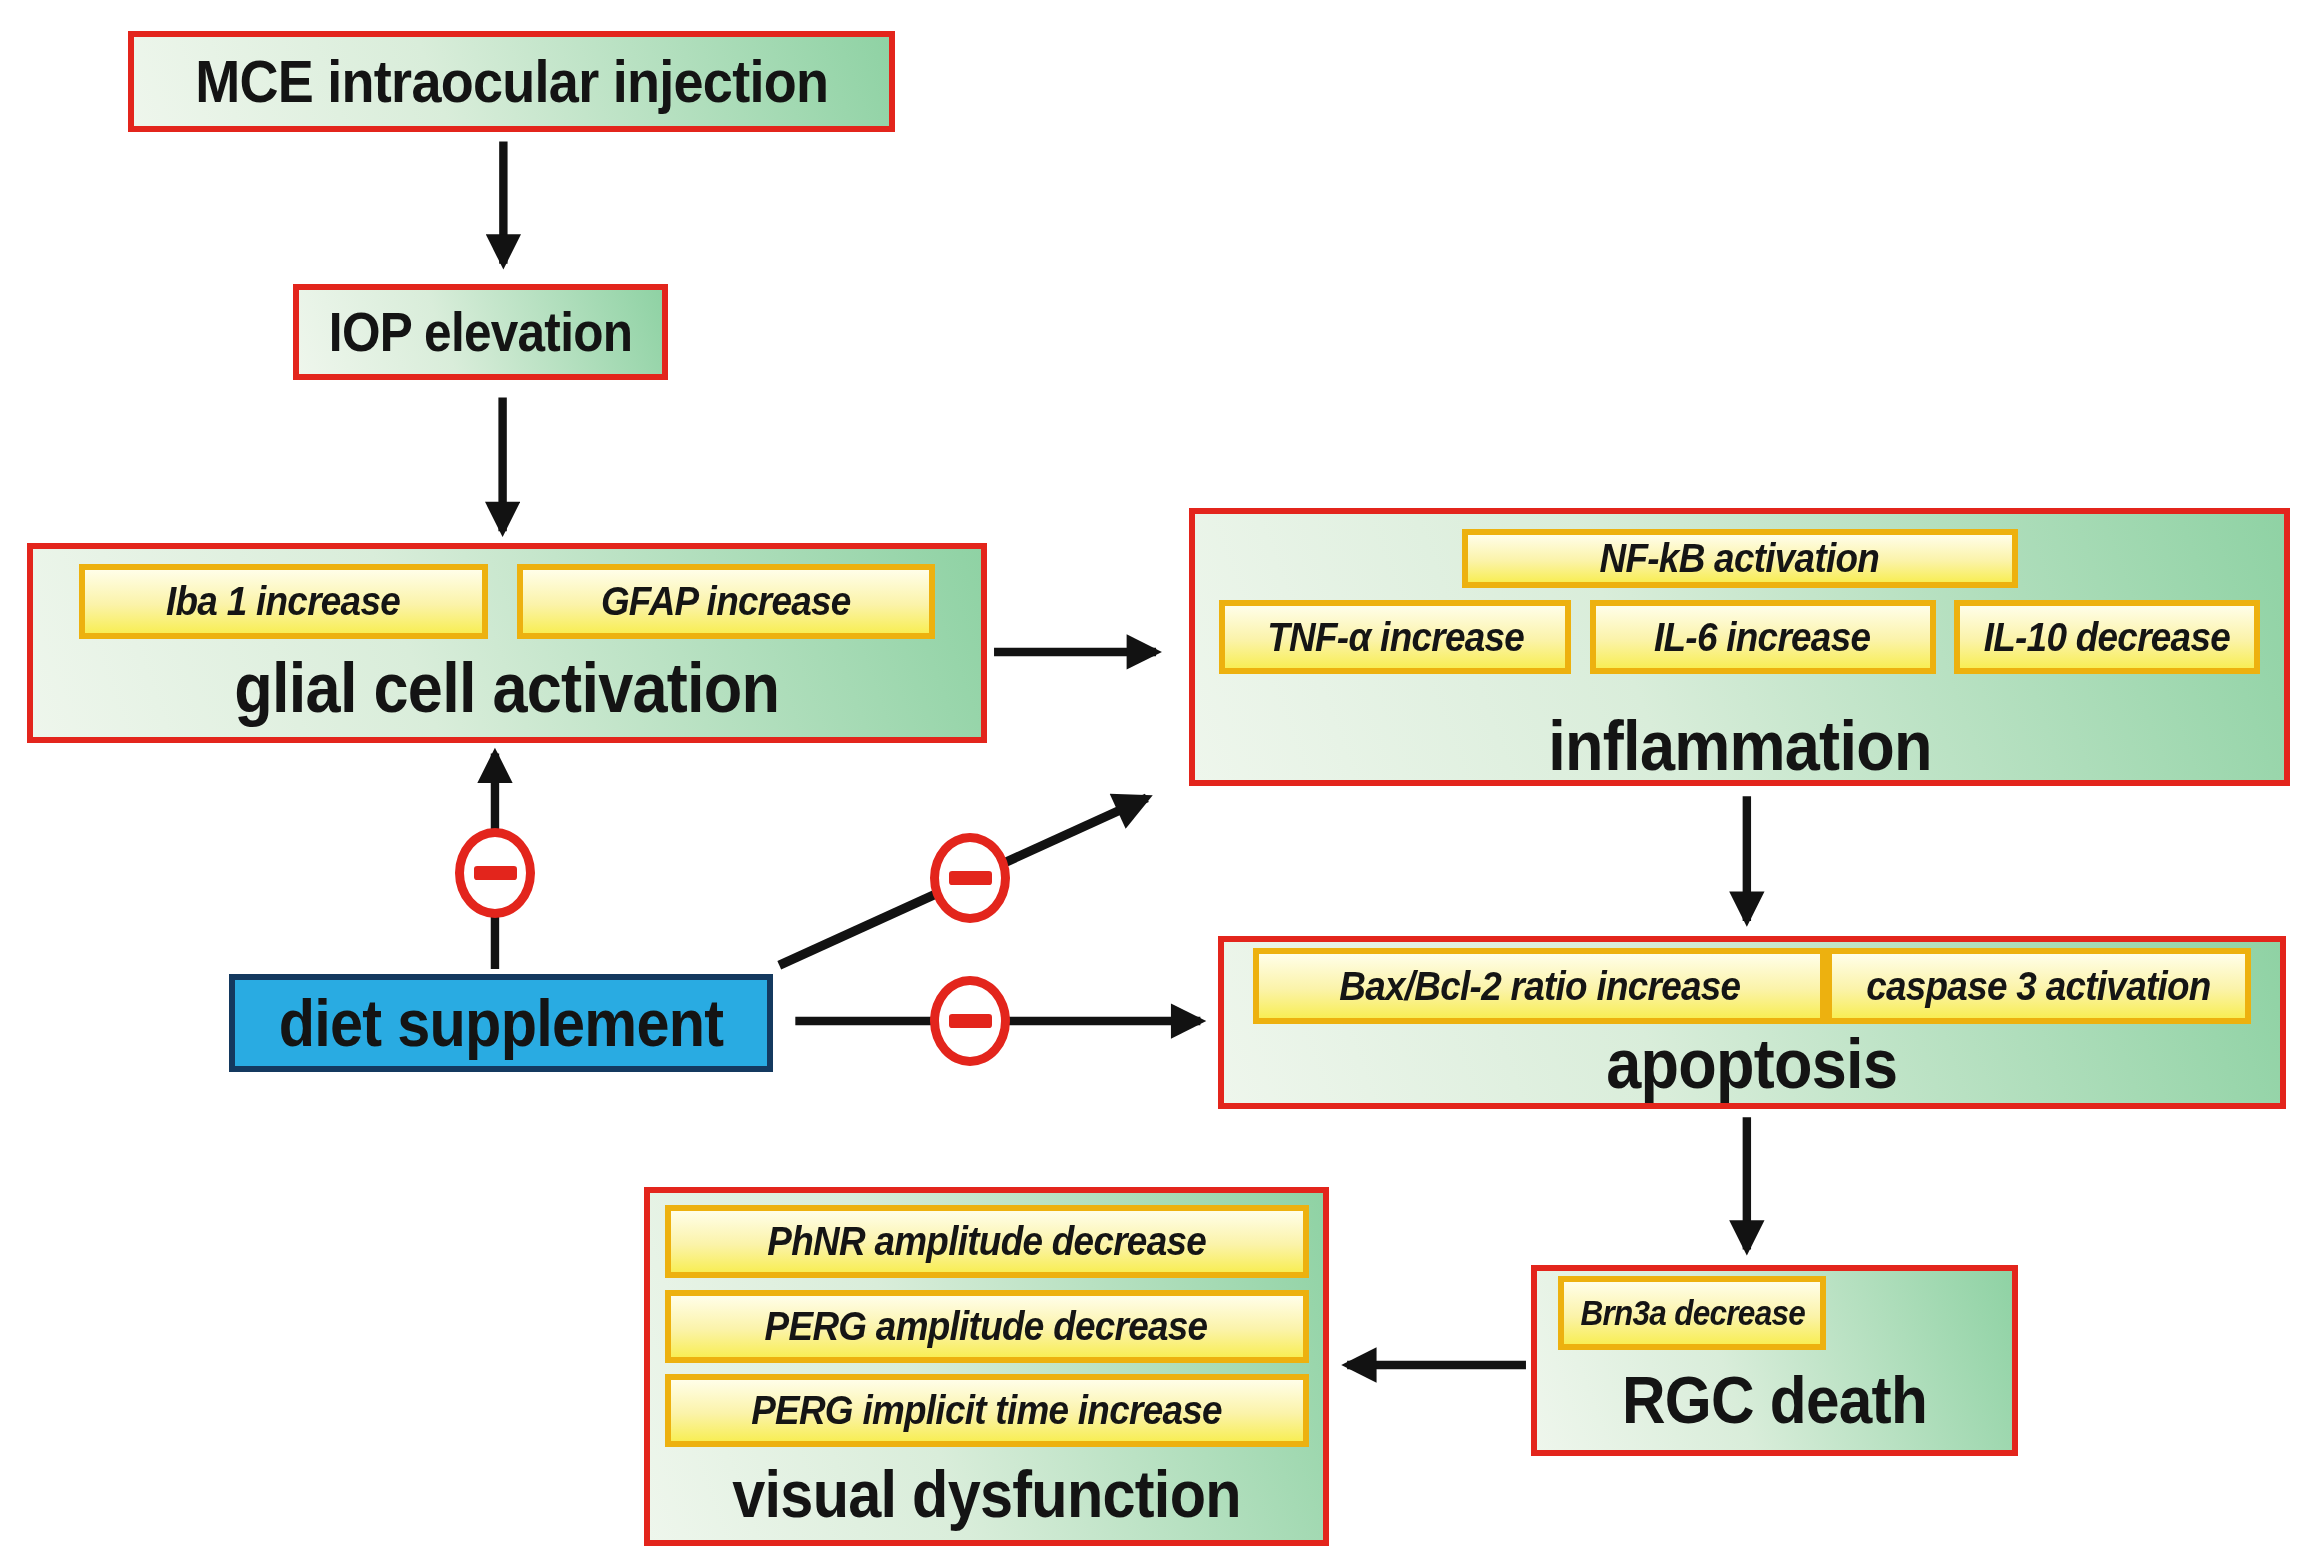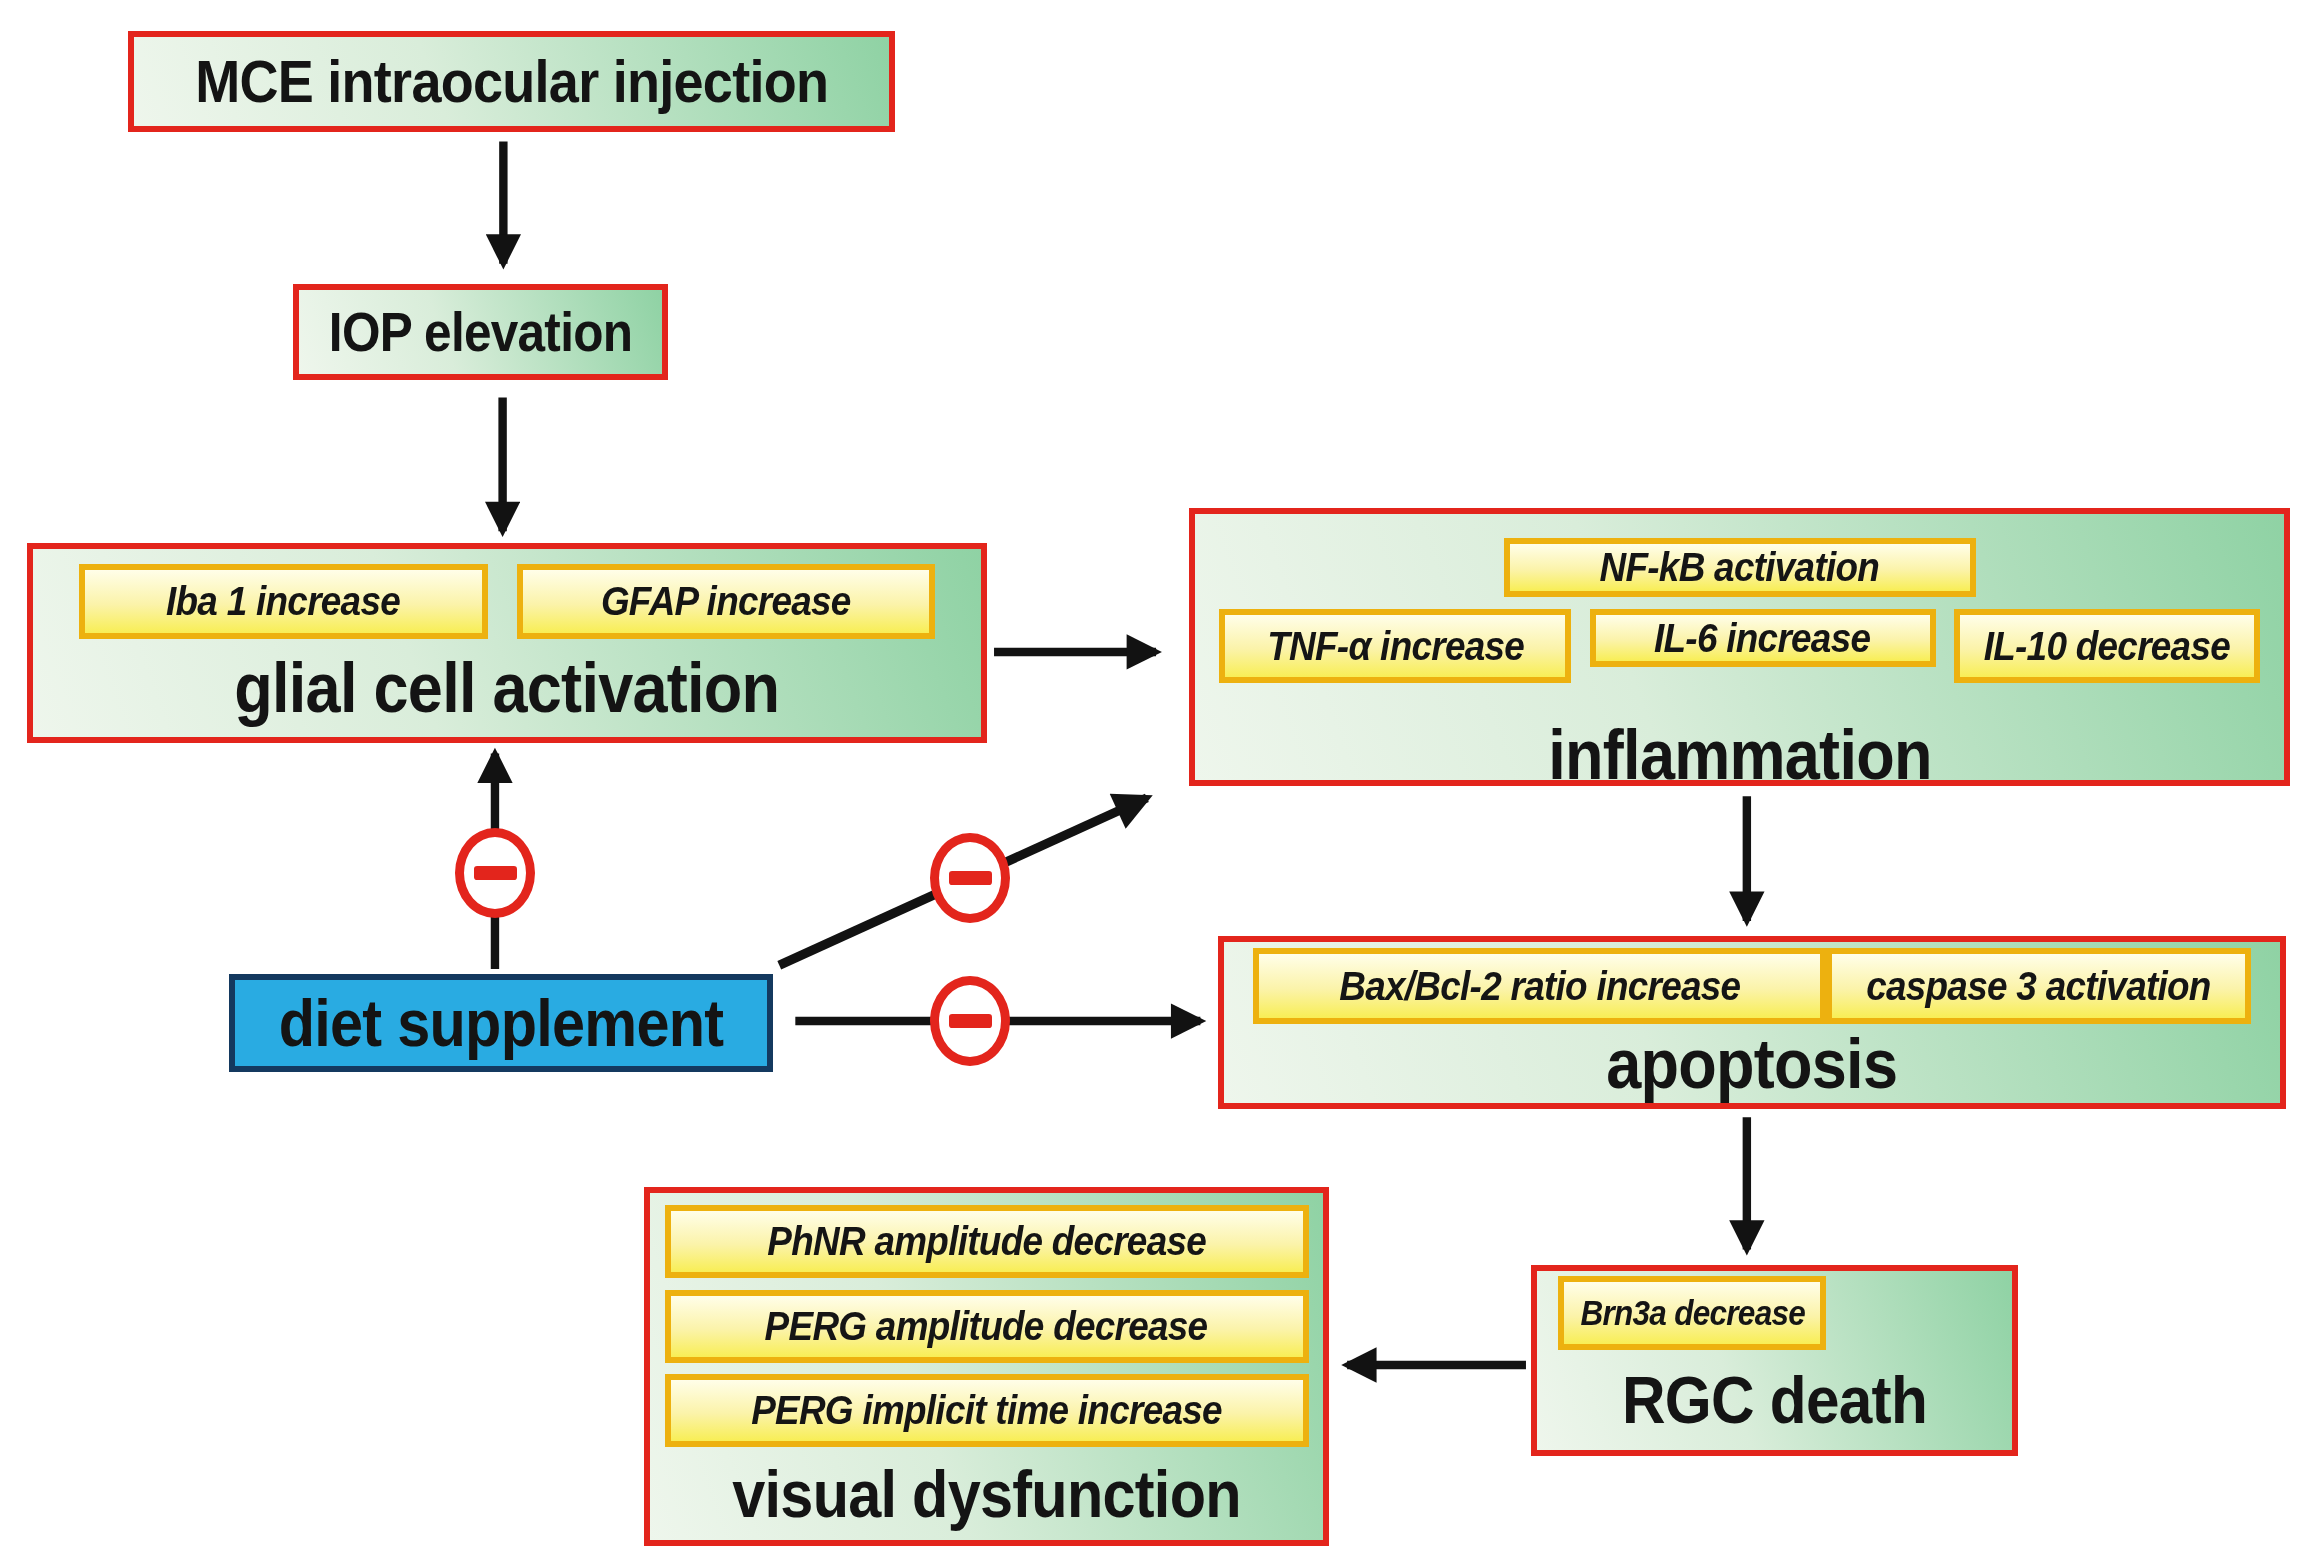--- a/index.html
+++ b/index.html
@@ -86,28 +86,28 @@
       <div class="chip chiptext" style="width:418px;height:75px;">
         <span>GFAP increase</span>
       </div>
     </div>
     <div class="nlabel" style="font-size:70px;">
       <span>glial cell activation</span>
     </div>
   </div>
 
   <div class="node green" style="left:1189px;top:508px;width:1101px;height:278px;">
-    <div class="chip chiptext" style="width:472px;height:76px;margin-top:24px;">
+    <div class="chip chiptext" style="width:556px;height:76px;margin-top:15px;">
       <span>NF-kB activation</span>
     </div>
     <div class="row" style="margin-top:12.2px;gap:18.3px;width:100%;">
       <div class="chip chiptext" style="width:352px;height:74px;">
         <span>TNF-α increase</span>
       </div>
-      <div class="chip chiptext" style="width:346px;height:58px;">
+      <div class="chip chiptext" style="width:346px;height:74px;">
         <span>IL-6 increase</span>
       </div>
       <div class="chip chiptext" style="width:306px;height:74px;">
         <span>IL-10 decrease</span>
       </div>
     </div>
     <div class="nlabel" style="font-size:70px;margin-top:32px;">
       <span>inflammation</span>
     </div>
   </div>

